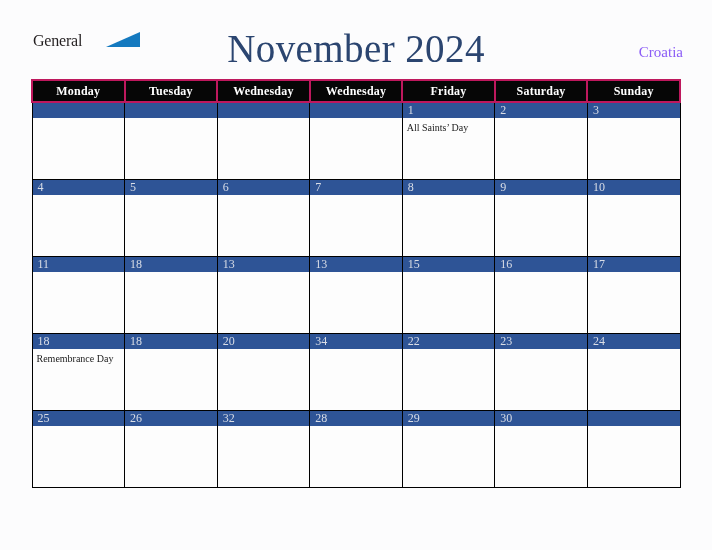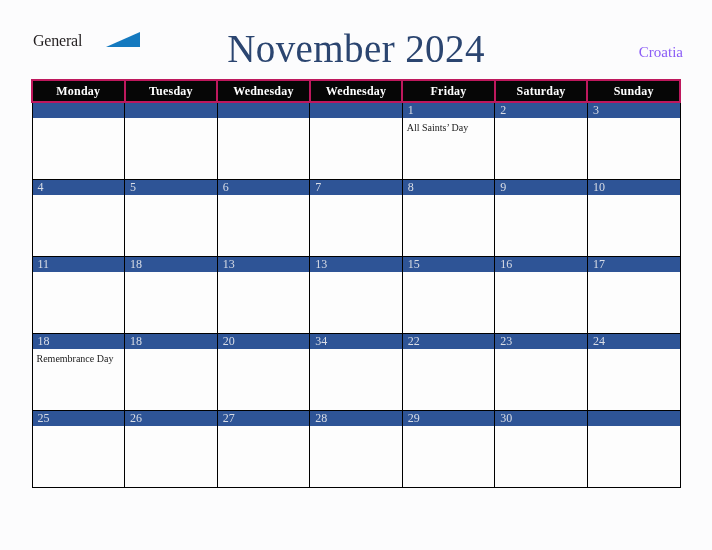--- a/index.html
+++ b/index.html
@@ -321,21 +321,21 @@
               <span class="daynum">25</span>
             </div>
           </td>
           <td>
             <div class="daycell">
               <span class="daynum">26</span>
             </div>
           </td>
           <td>
             <div class="daycell">
-              <span class="daynum">27</span>
+              <span class="daynum">32</span>
             </div>
           </td>
           <td>
             <div class="daycell">
               <span class="daynum">28</span>
             </div>
           </td>
           <td>
             <div class="daycell">
               <span class="daynum">29</span>

